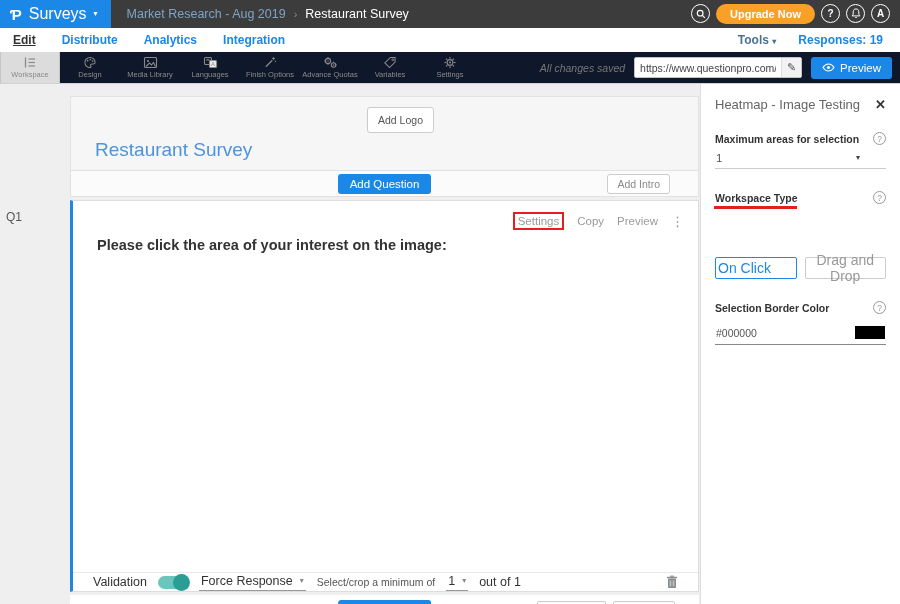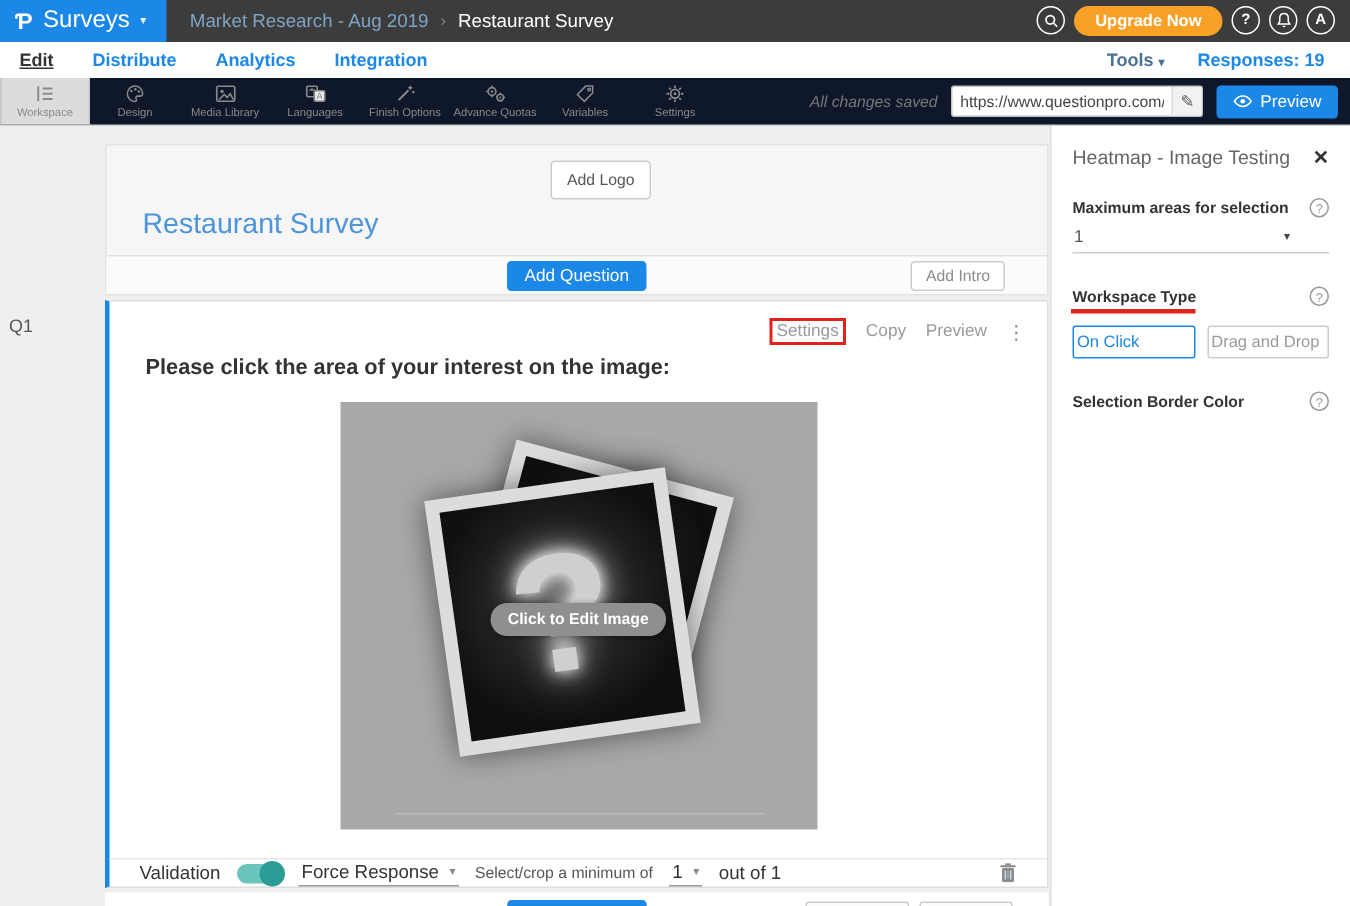--- a/index.html
+++ b/index.html
@@ -90,21 +90,21 @@
   .panel { width:200px; background:#fff; border-left:1px solid #ddd; padding:13px 14px 0 14px; }
   .panel-head { display:flex; justify-content:space-between; align-items:center; color:#666; font-size:13px; }
   .close-x { color:#333; font-size:13px; font-weight:bold; cursor:pointer; }
   .f-label-row { display:flex; justify-content:space-between; align-items:flex-end; }
   .f-label { font-size:10.5px; font-weight:bold; color:#333; }
   .help { width:13px; height:13px; border:1px solid #999; color:#999; border-radius:50%; font-size:8.5px; display:flex; align-items:center; justify-content:center; cursor:pointer; flex:none; }
   .sel-row { display:flex; justify-content:space-between; align-items:center; border-bottom:1px solid #ccc; padding:7px 26px 4px 1px; font-size:11.5px; color:#555; cursor:pointer; }
   .red-ul { position:relative; display:inline-block; }
   .red-ul::after { content:""; position:absolute; left:-1px; bottom:-5px; width:83px; height:3px; background:#e3201b; }
   .type-btns { display:flex; gap:8px; margin-top:13px; }
-  .type-btn { flex:1; height:22px; display:flex; align-items:center; padding:0 2px; font-size:11px; border:1px solid #ccc; border-radius:2px; background:#fff; color:#999; cursor:pointer; font-family:inherit; }
+  .type-btn { flex:1; height:22px; display:flex; align-items:center; padding:0 2px; font-size:14px; border:1px solid #ccc; border-radius:2px; background:#fff; color:#999; cursor:pointer; font-family:inherit;margin-top:40px; }
   .type-btn.selected { border-color:#1b87e6; color:#1b87e6; }
   .color-row { display:flex; justify-content:space-between; align-items:center; border-bottom:1px solid #888; padding:5px 1px 5px 1px; margin-top:7px; cursor:pointer; }
   .color-val { font-size:10.5px; color:#555; }
   .swatch { width:30px; height:13px; background:#000; } .mt20 { margin-top:20px; } .mt22 { margin-top:22px; }
 </style>
 </head>
 <body>
 
 <div class="topbar">
   <div class="logo-block">
@@ -267,34 +267,20 @@
 
       <div class="card2">
         <div class="q-actions">
           <span class="q-action settings-hl">Settings</span>
           <span class="q-action">Copy</span>
           <span class="q-action">Preview</span>
           <span class="kebab">⋮</span>
         </div>
         <div class="q-text">Please click the area of your interest on the image:</div>
 
-        <div class="image-ph">
-          <div class="ph-stack">
-            <div class="pol back">
-                <div class="pol-inner"></div>
-              </div>
-            <div class="pol front">
-              <div class="pol-inner">
-                  <span class="qmark">?</span>
-                </div>
-            </div>
-          </div>
-          <span class="edit-pill">Click to Edit Image</span>
-          <span class="ph-line"></span>
-        </div>
 
         <div class="validation-row">
           <span>Validation</span>
           <span class="toggle">
               <span class="knob"></span>
             </span>
           <span class="dd">
             <span>Force Response</span>
             <span class="caret">▾</span>
           </span>
@@ -355,14 +341,18 @@
     </div>
     <div class="type-btns">
       <button class="type-btn selected">On Click</button>
       <button class="type-btn">Drag and Drop</button>
     </div>
 
     <div class="f-label-row mt22">
       <span class="f-label">Selection Border Color</span>
       <span class="help">?</span>
     </div>
+    <div class="color-row">
+      <span class="color-val">#000000</span>
+      <span class="swatch"></span>
+    </div>
   </div>
 </div>
 
 </body></html>

